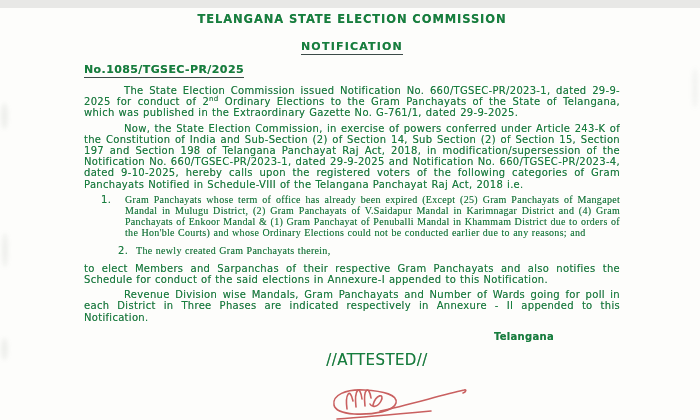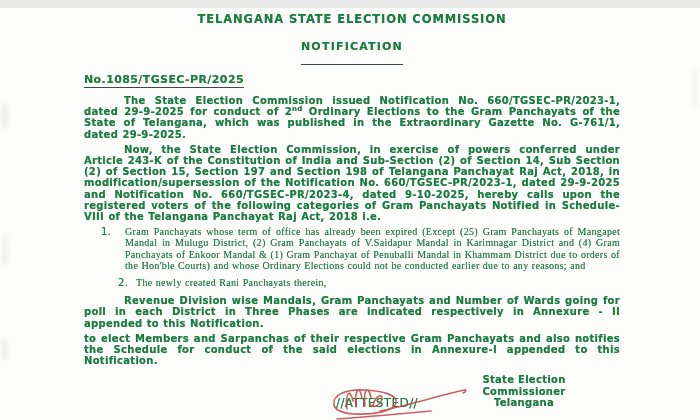--- a/index.html
+++ b/index.html
@@ -10,39 +10,39 @@
     color:#15803d;
     text-shadow:0 0 .5px rgba(60,75,72,.55);
     margin-top:8px;
   }
   .content{position:absolute;left:84px;top:5px;width:536px;}
   .center{text-align:center;}
   .org{font-size:11.5px;font-weight:bold;letter-spacing:.9px;line-height:13px;}
   .addr{font-size:9.5px;font-weight:bold;letter-spacing:.3px;line-height:12px;margin-top:1px;}
   .title-row{margin-top:9px;}
   .doc-title{font-size:11px;font-weight:bold;letter-spacing:1.2px;
-    border-bottom:1.6px solid #3c4b48;padding-bottom:11px;display:inline-block;}
+    border-bottom:1.6px solid #3c4b48;padding-bottom:1px;display:inline-block;}
   .ref-row{margin-top:8px;display:flex;justify-content:space-between;align-items:baseline;flex-direction:column;}
   .ref-no,.ref-date{font-size:11px;font-weight:bold;letter-spacing:.4px;
     border-bottom:1.6px solid #3c4b48;padding-bottom:1px;}
   .body-text{font-size:10px;line-height:11.2px;letter-spacing:.3px;word-spacing:.5px;}
-  p.para{margin:0 0 4px 0;text-align:justify;font-weight:bold;}
+  p.para{margin:0 0 4px 0;text-align:justify;}
   p.first{margin-top:7px;}
   .indent{text-indent:40px;}
   sup{font-size:7px;line-height:0;}
   .list-item{display:flex;margin:3px 0 4px 0;}
   .num{flex:none;width:24px;margin-left:17px;}
   .li-text{flex:1;text-align:justify;font-family:Liberation Serif, serif;}
   .item2{margin-left:34px;margin-top:6px;margin-bottom:7px;}
   .item2 .num{width:18px;margin-left:0;}
   .sign-area{position:relative;height:62px;margin-top:5px;}
   .sd-block{position:absolute;left:360px;top:3px;width:160px;text-align:center;
     font-size:10px;font-weight:bold;line-height:11.5px;letter-spacing:.3px;}
   .attest-block{position:absolute;left:232px;top:27px;width:122px;text-align:center;
-    font-size:12px;line-height:10px;letter-spacing:.4px;}
+    font-size:15px;line-height:10px;letter-spacing:.4px;}
   .red-sign{position:absolute;left:300px;top:372px;pointer-events:none;}
   .smudge{position:absolute;background:rgba(105,115,112,.10);border-radius:50%;filter:blur(2px);}
   .sm1{left:1px;top:95px;width:7px;height:26px;}
   .sm2{left:2px;top:225px;width:6px;height:34px;}
   .sm3{left:1px;top:330px;width:7px;height:22px;}
   .sm4{left:692px;top:60px;width:6px;height:40px;background:rgba(105,115,112,.07);}
 </style>
 </head>
 <body>
 
@@ -65,31 +65,30 @@
 
       <p class="para indent">Now, the State Election Commission, in exercise of powers conferred under Article 243-K of the Constitution of India and Sub-Section (2) of Section 14, Sub Section (2) of Section 15, Section 197 and Section 198 of Telangana Panchayat Raj Act, 2018, in modification/supersession of the Notification No. 660/TGSEC-PR/2023-1, dated 29-9-2025 and Notification No. 660/TGSEC-PR/2023-4, dated 9-10-2025, hereby calls upon the registered voters of the following categories of Gram Panchayats Notified in Schedule-VIII of the Telangana Panchayat Raj Act, 2018 i.e.</p>
 
       <div class="list-item">
         <span class="num">1.</span>
         <span class="li-text">Gram Panchayats whose term of office has already been expired (Except (25) Gram Panchayats of Mangapet Mandal in Mulugu District, (2) Gram Panchayats of V.Saidapur Mandal in Karimnagar District and (4) Gram Panchayats of Enkoor Mandal &amp; (1) Gram Panchayat of Penuballi Mandal in Khammam District due to orders of the Hon'ble Courts) and whose Ordinary Elections could not be conducted earlier due to any reasons; and</span>
       </div>
 
       <div class="list-item item2">
         <span class="num">2.</span>
-        <span class="li-text">The newly created Rani Panchayats therein,</span>
+        <span class="li-text">The newly created Gram Panchayats therein,</span>
       </div>
 
+      <p class="para">to elect Members and Sarpanchas of their respective Gram Panchayats and also notifies the Schedule for conduct of the said elections in Annexure-I appended to this Notification.</p>
+
       <p class="para indent">Revenue Division wise Mandals, Gram Panchayats and Number of Wards going for poll in each District in Three Phases are indicated respectively in Annexure - II appended to this Notification.</p>
-
-      <p class="para">to elect Members and Sarpanchas of their respective Gram Panchayats and also notifies the Schedule for conduct of the said elections in Annexure-I appended to this Notification.</p>
     </div>
 
     <div class="sign-area">
       <div class="sd-block">
-        <div>State Election Commissioner</div>
         <div>Telangana</div>
       </div>
       <div class="attest-block">
         <div>//ATTESTED//</div>
 
       </div>
     </div>
 
   </div>
 

